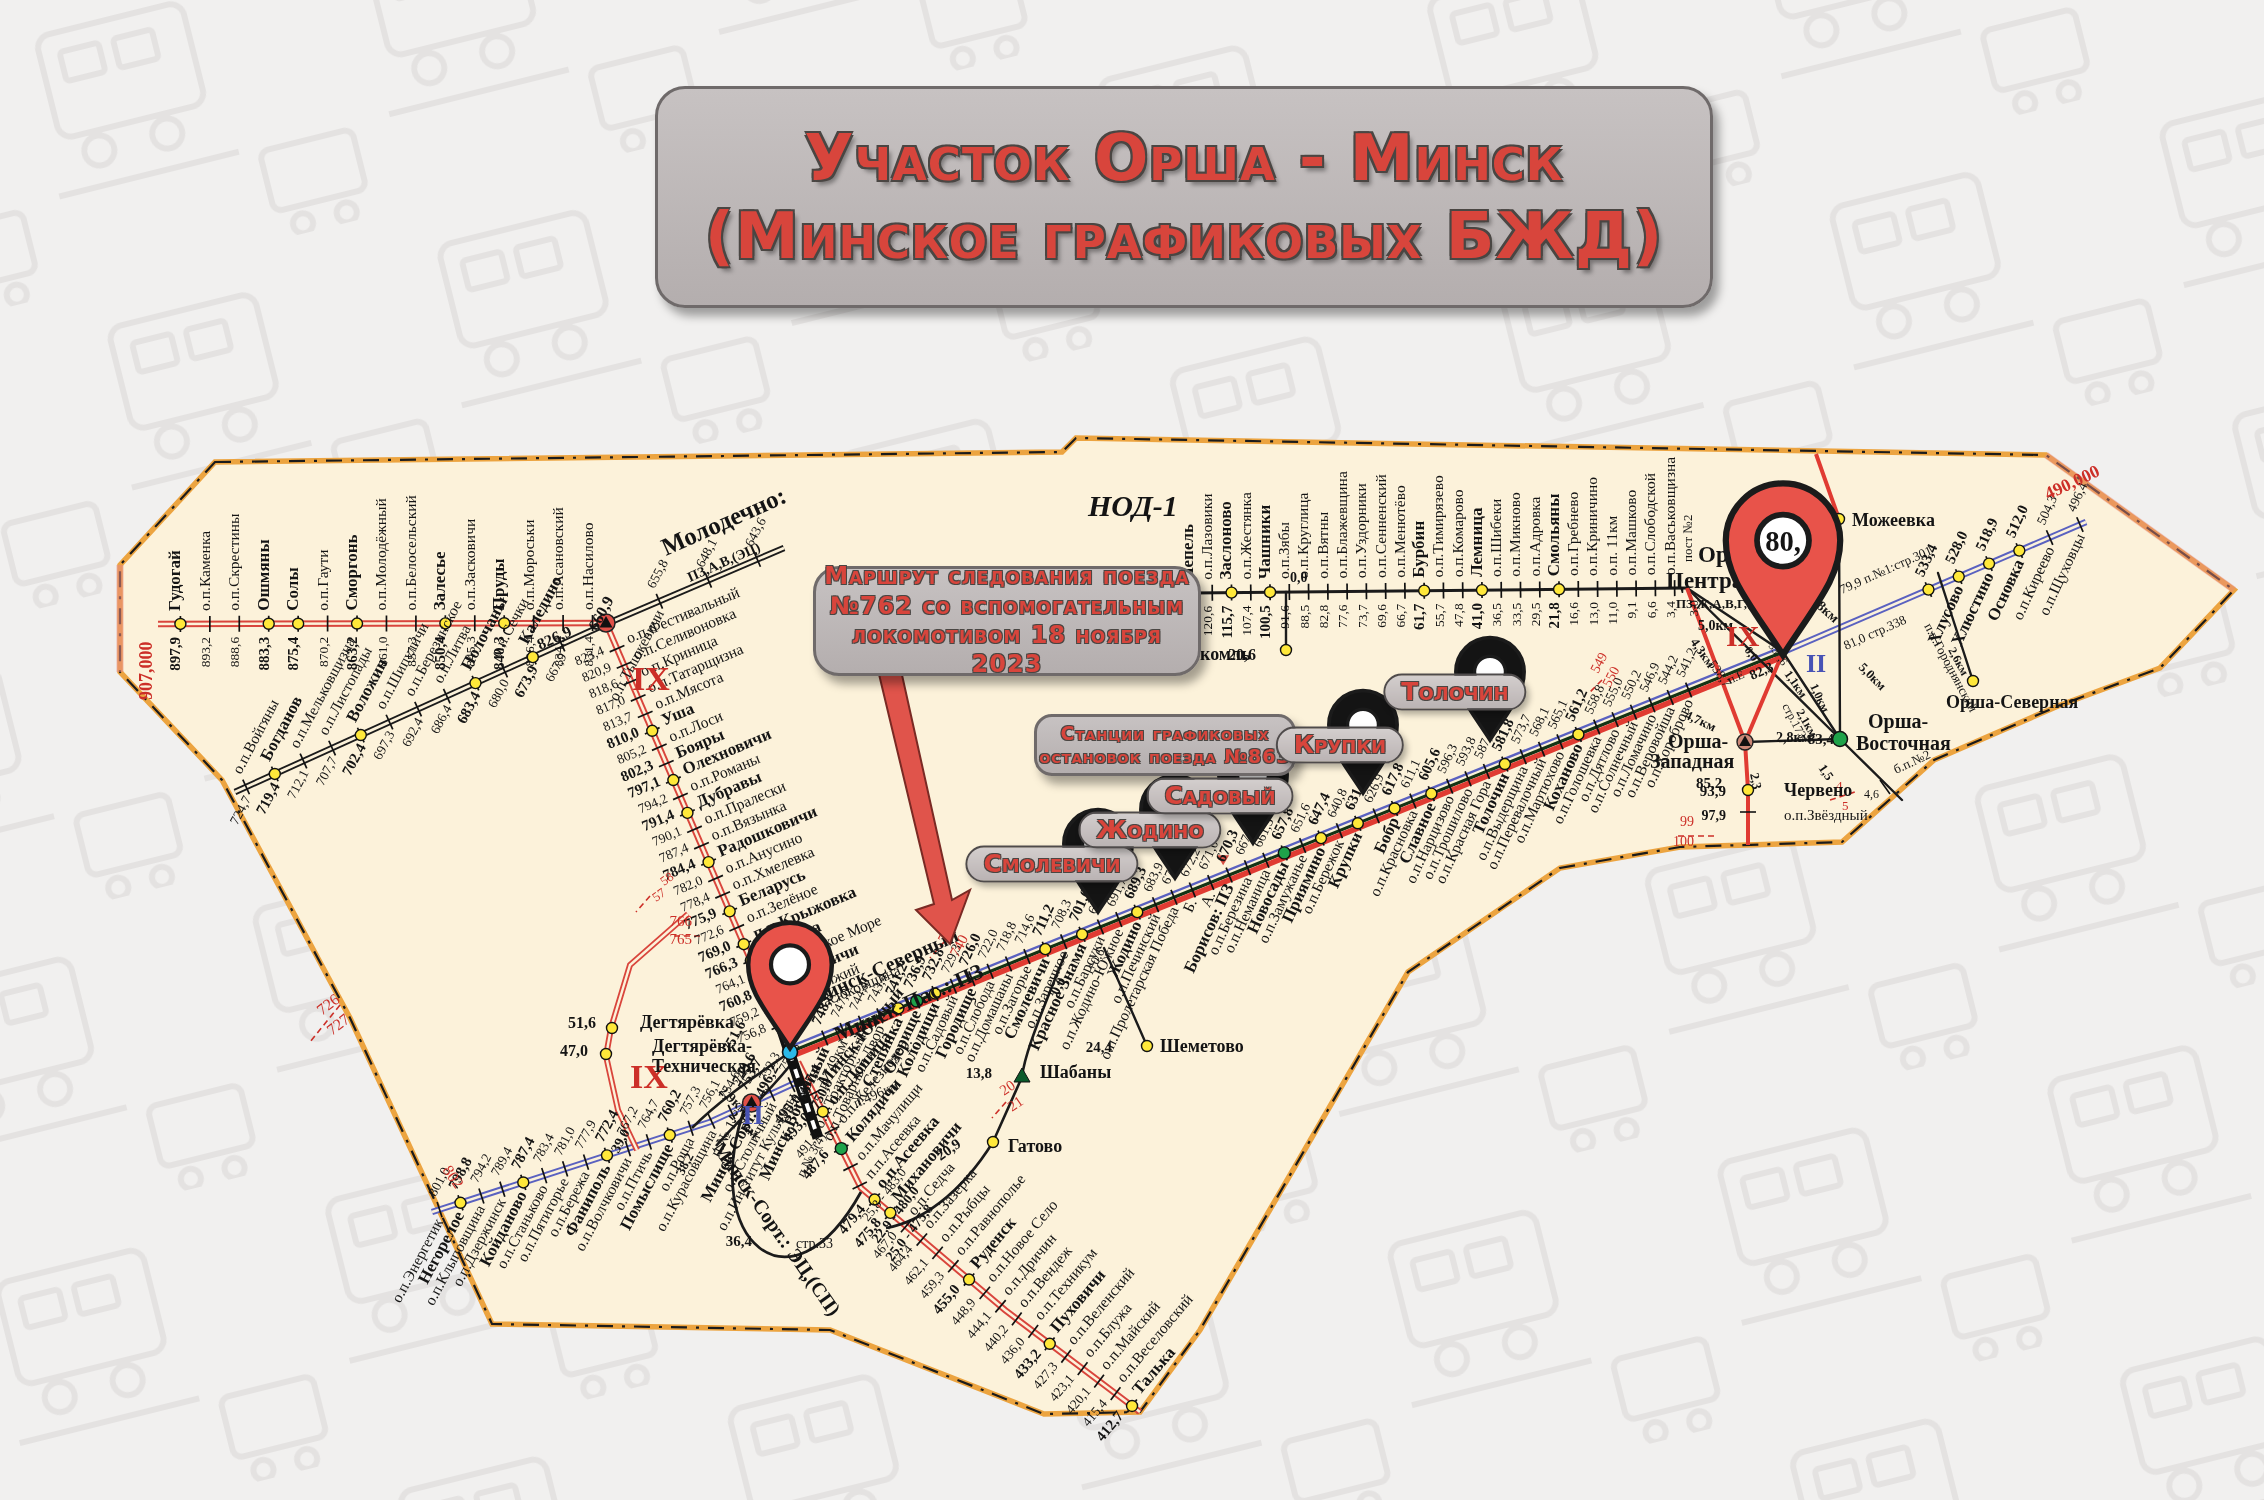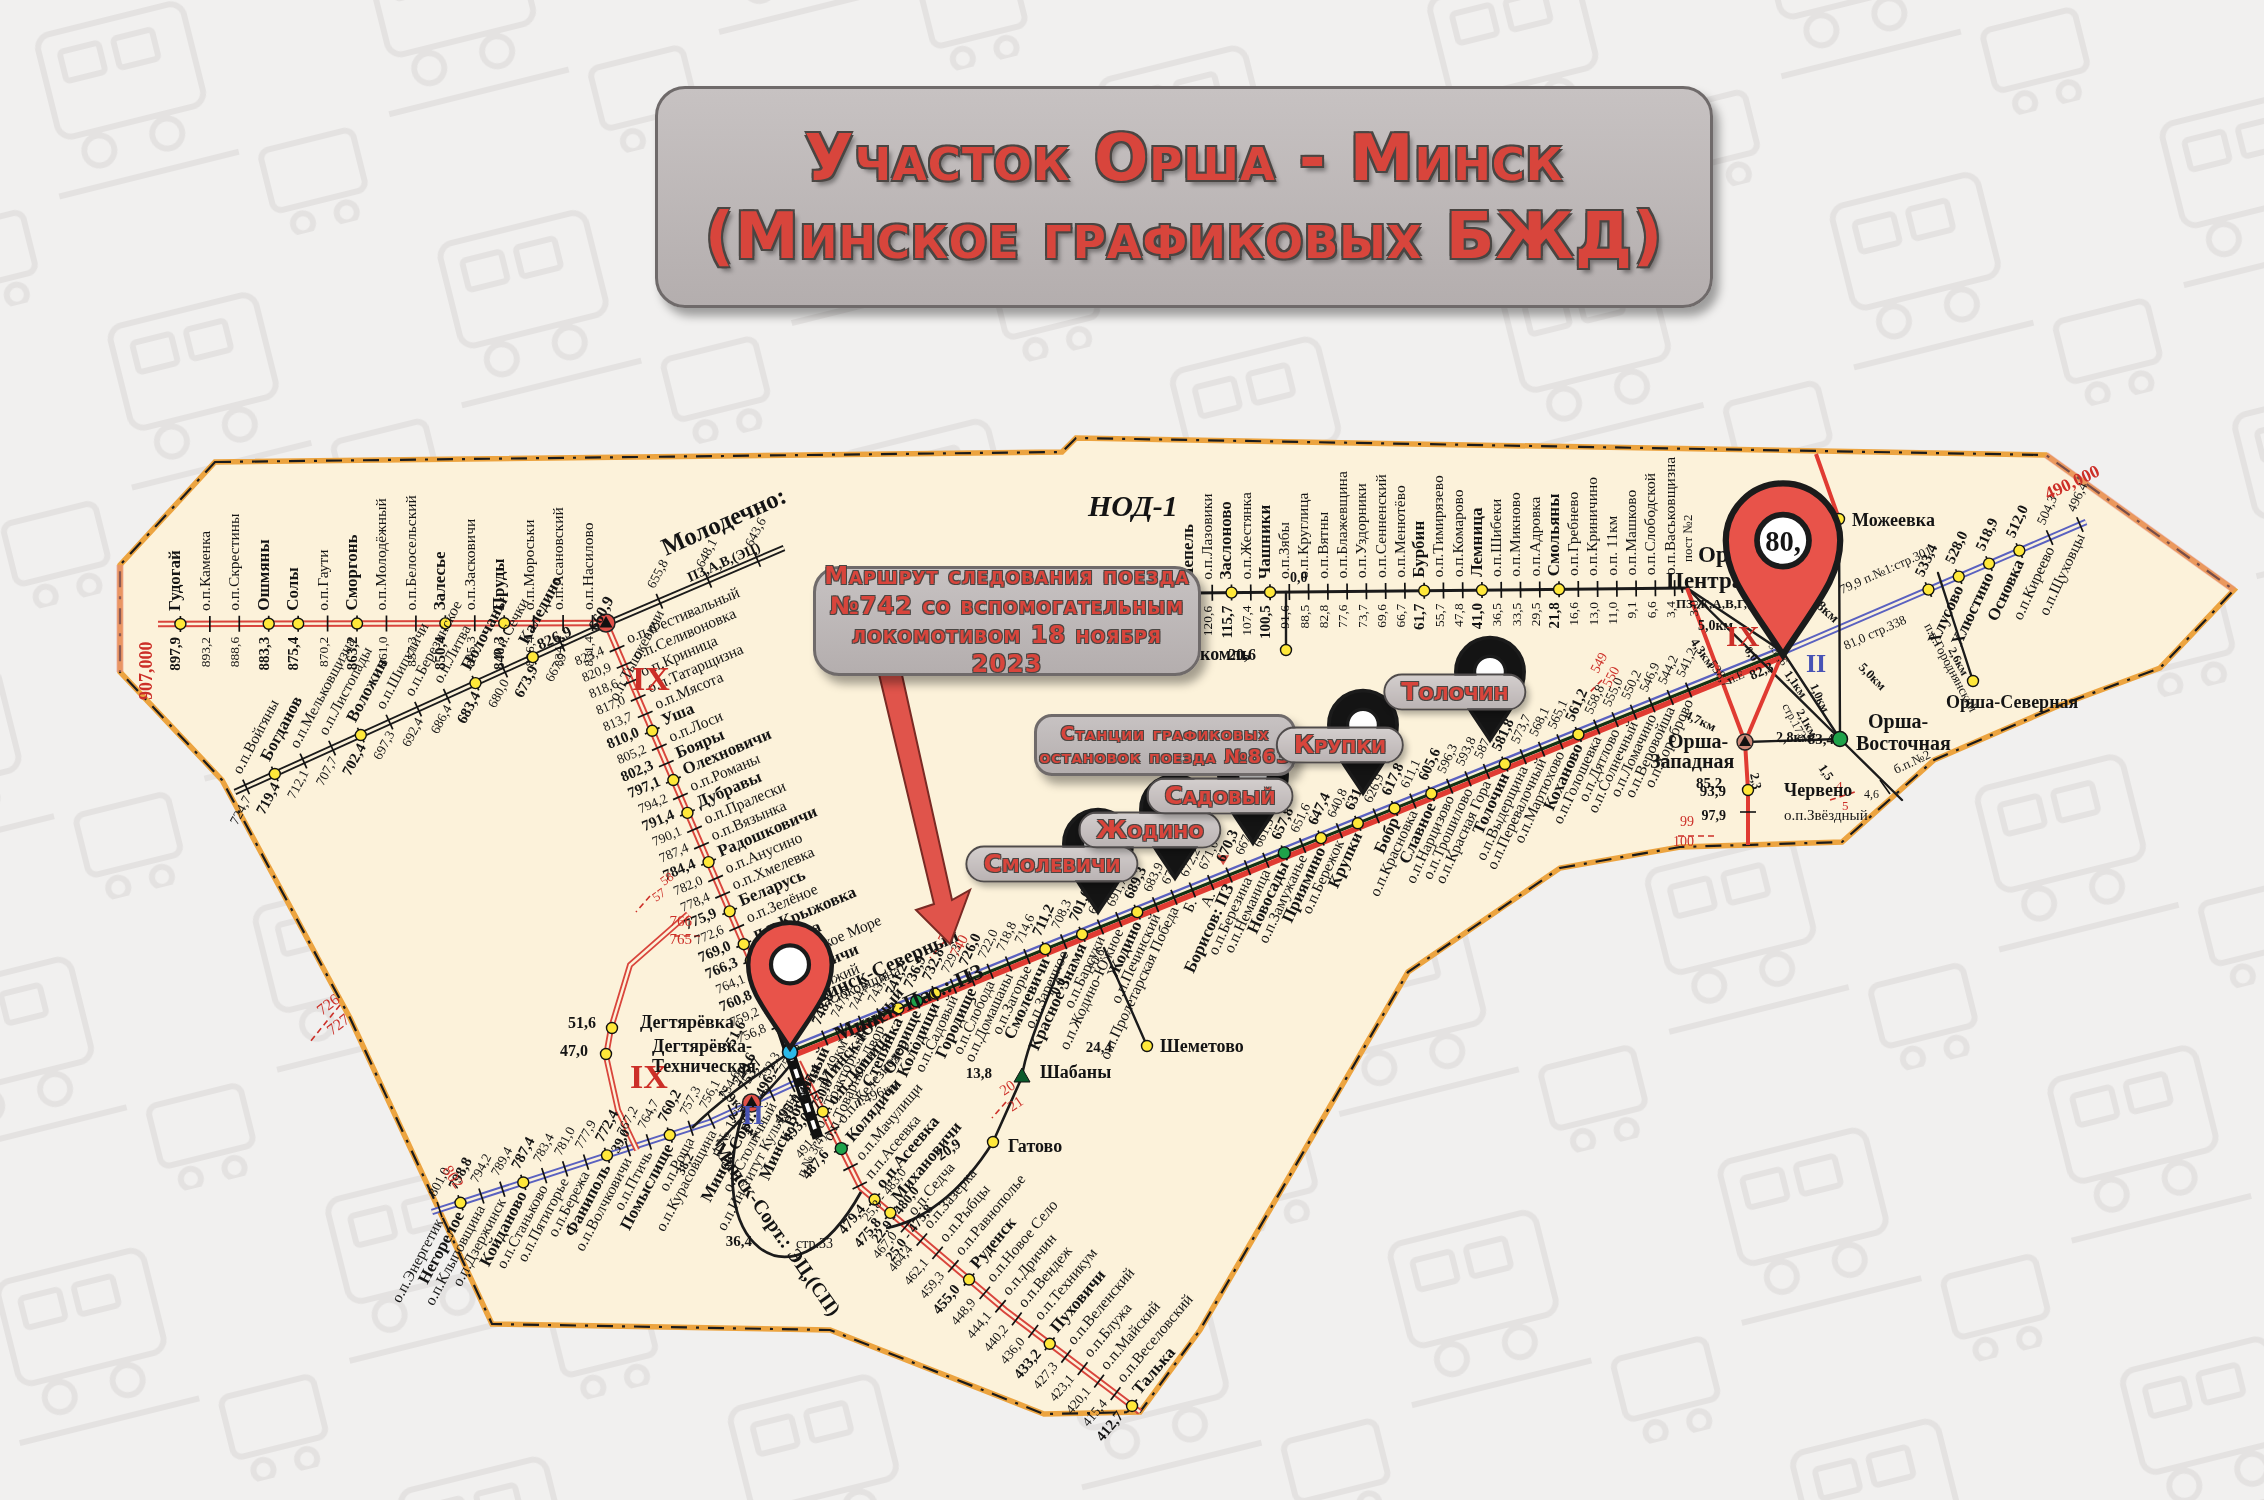--- a/index.html
+++ b/index.html
@@ -846,21 +846,21 @@
       </g>
     </svg>
 
   <div class="gray-box" id="title-box">
     <div class="ln">Участок Орша - Минск</div>
     <div class="ln">(Минское графиковых БЖД)</div>
   </div>
 
   <div class="gray-box" id="route-callout">
     <div class="ln">Маршрут следования поезда</div>
-    <div class="ln">№742 со вспомогательным</div>
+    <div class="ln">№762 со вспомогательным</div>
     <div class="ln">локомотивом 18 ноября 2023</div>
   </div>
 
   <div class="gray-box" id="stops-callout">
     <div class="ln">Станции графиковых</div>
     <div class="ln">остановок поезда №863</div>
   </div>
 
   <div id="pills">
       <div class="pill" style="left: 1052px; top: 864px;">Смолевичи</div>

